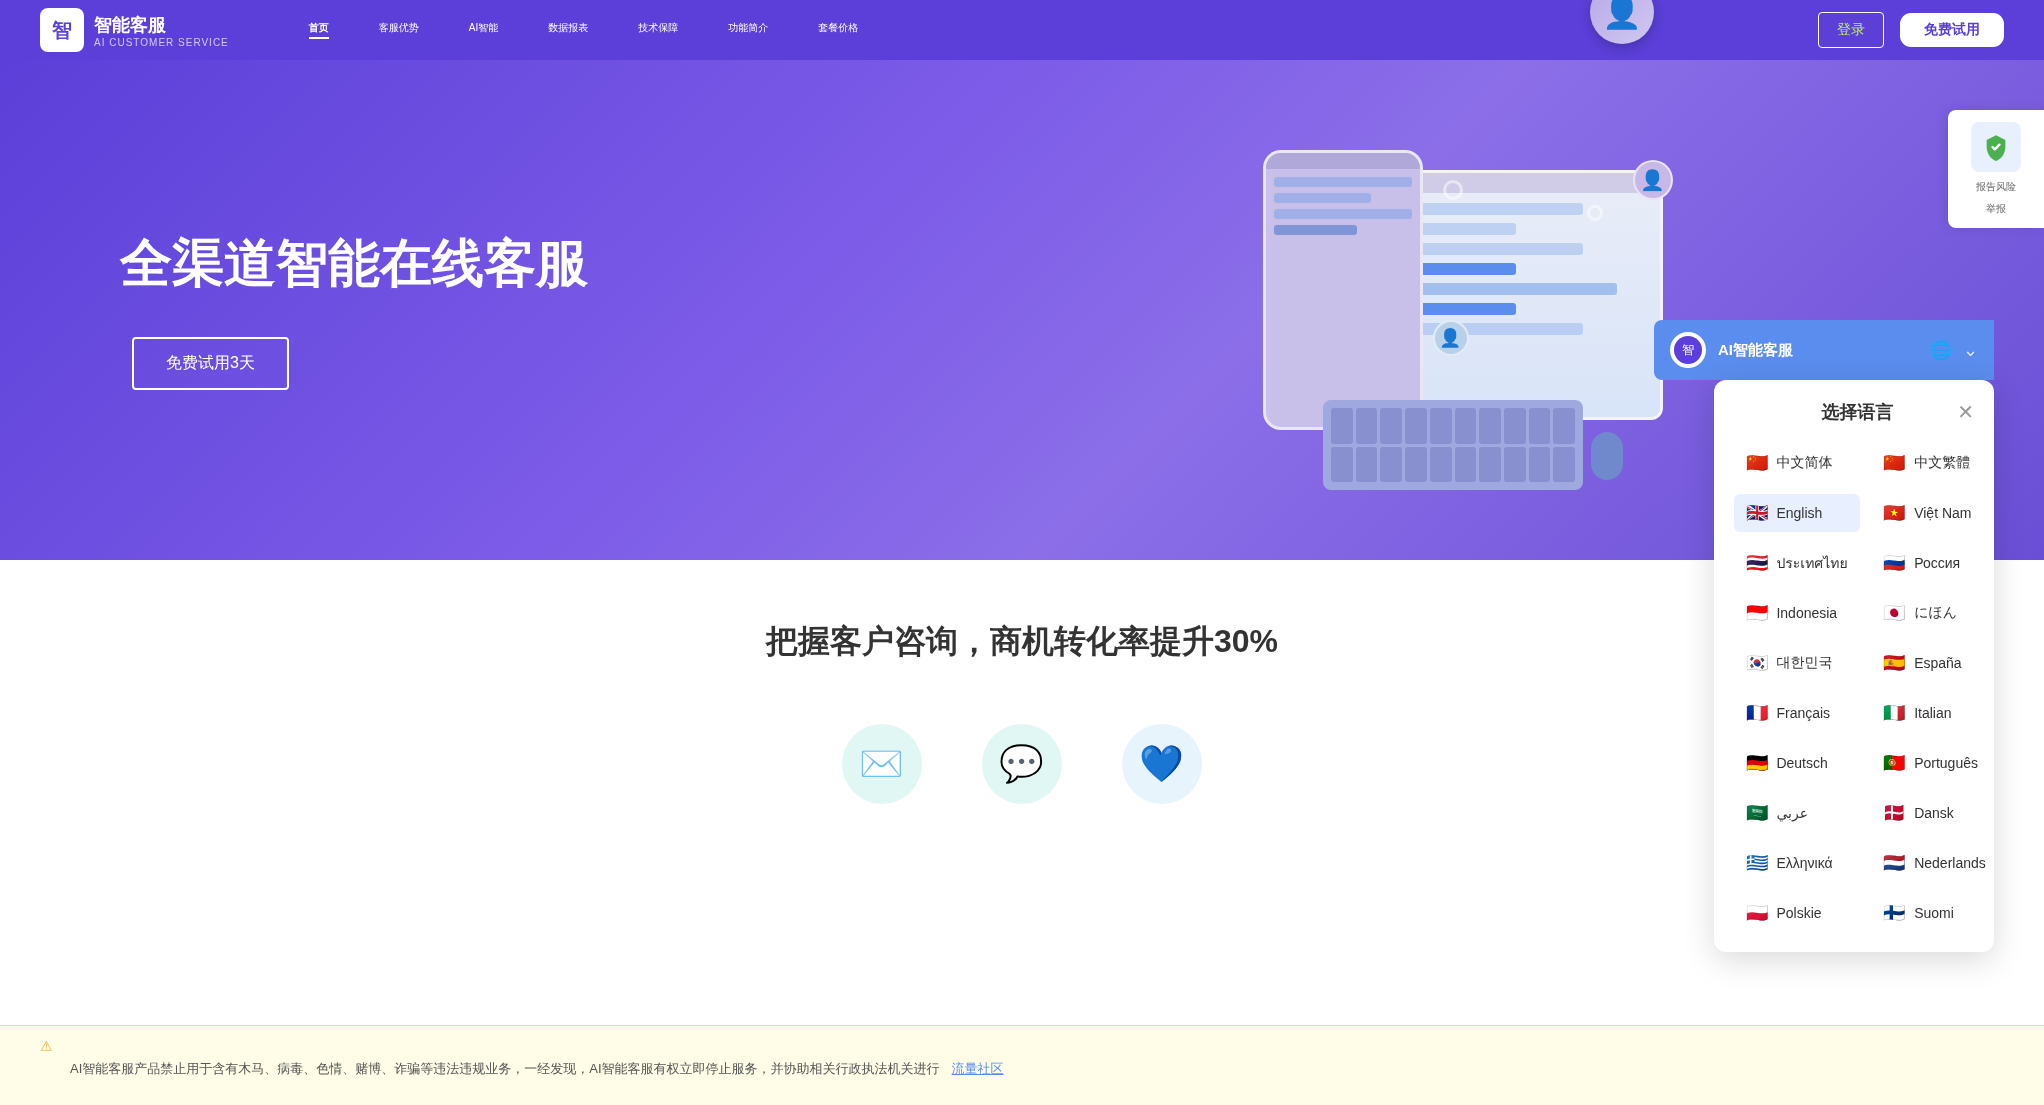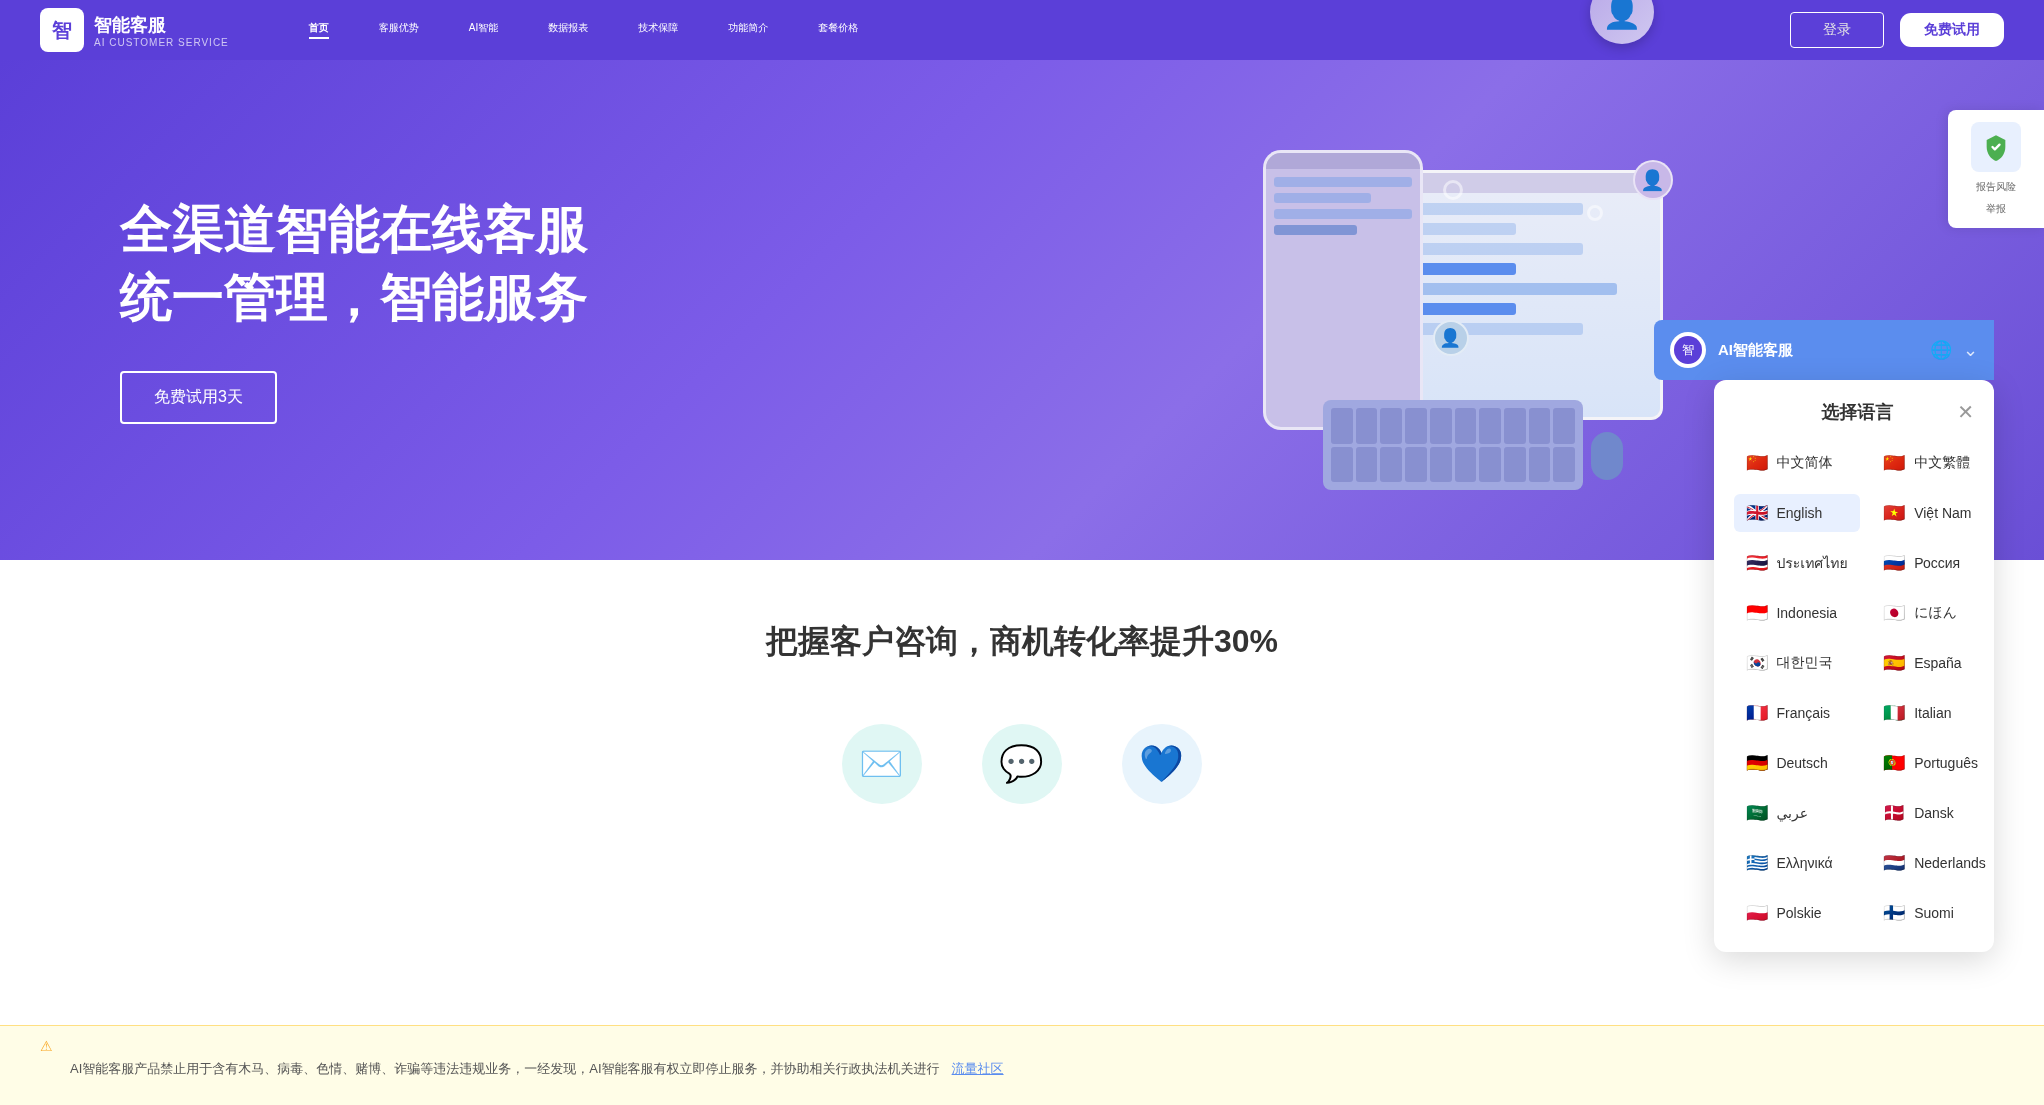--- a/index.html
+++ b/index.html
@@ -15,40 +15,40 @@
       width: 44px; height: 44px; background: white; border-radius: 8px;
       display: flex; align-items: center; justify-content: center; color: #5b3fd8; font-size: 20px; font-weight: bold;
     }
     .navbar-logo-text { color: white; font-size: 18px; font-weight: bold; }
     .navbar-logo-sub { color: rgba(255,255,255,0.7); font-size: 10px; letter-spacing: 1px; }
     .navbar-nav { display: flex; gap: 50px; margin-left: 80px; }
     .navbar-nav-item { color: white; font-size: 10px; cursor: pointer; }
     .navbar-nav-item.active { font-weight: bold; border-bottom: 2px solid white; padding-bottom: 2px; }
     .navbar-actions { margin-left: auto; display: flex; gap: 16px; align-items: center; }
     .btn-login {
-      padding: 8px 32px; border: 1.5px solid white; color: #e5e5e5; background: transparent;
+      padding: 8px 18px; border: 1.5px solid white; color: #bef264; background: transparent;
       border-radius: 4px; font-size: 14px; cursor: pointer;
     }
     .btn-free {
       padding: 8px 24px; background: white; color: #5b3fd8;
       border: none; border-radius: 11px; font-size: 14px; font-weight: bold; cursor: pointer;
     }
 
     
     .hero {
       position: absolute; top: 60px; left: 0; right: 0; height: 500px;
       background: linear-gradient(135deg, #5b3fd8 0%, #7c5ce8 40%, #8b6ee8 60%, #6a4fd6 100%);
       display: flex; align-items: center; padding: 0 120px;
     }
     .hero-content { flex: 1; }
     .hero-title { color: white; font-size: 52px; font-weight: bold; line-height: 1.3; }
     .hero-subtitle { color: rgba(255,255,255,0.9); font-size: 18px; margin-top: 20px; }
     .btn-trial {
       margin-top: 40px; padding: 14px 32px; border: 2px solid white; color: white;
-      background: transparent; border-radius: 4px; font-size: 16px; cursor: pointer; display: inline-block;
+      background: transparent; border-radius: 4px; font-size: 16px; cursor: pointer; display: inline-block; margin-left: 12px;
     }
     .hero-image {
       flex: 1; display: flex; justify-content: center; align-items: center; position: relative; height: 100%;
     }
 
     
     .hero-illustration {
       position: relative; width: 420px; height: 340px; margin-top: 20px;
     }
     .hero-desktop {
@@ -214,21 +214,20 @@
   <div class="navbar-actions">
     <button class="btn-login">登录</button>
     <button class="btn-free">免费试用</button>
   </div>
 </nav>
 
 <section class="hero">
   <div class="hero-content">
     <h1 class="hero-title">
       <span>全渠道智能在线客服</span><br>
-      <span>统一管理，智能服务</span>
     </h1>
     <button class="btn-trial">免费试用3天</button>
   </div>
   <div class="hero-image">
     <div class="hero-illustration">
 
       <div class="hero-desktop">
         <div class="hero-desktop-top">
           <div class="hero-desktop-dot"></div>
           <div class="hero-desktop-dot"></div>

